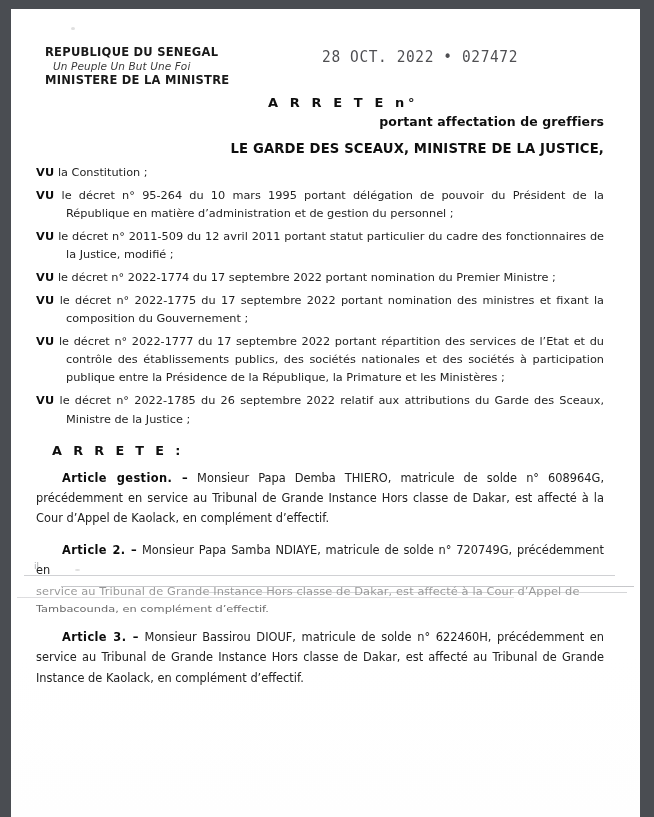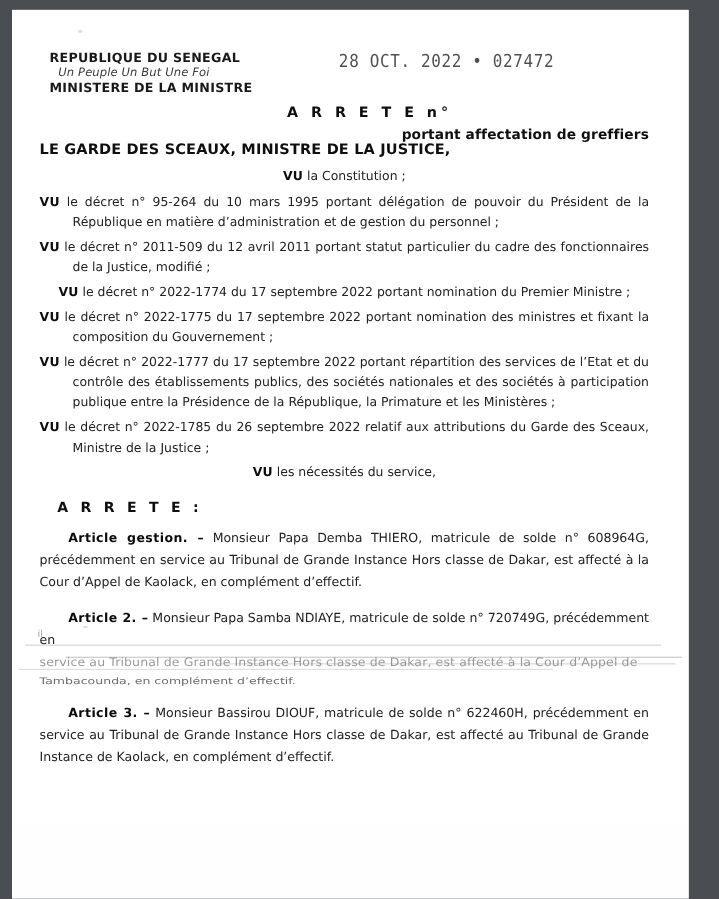--- a/index.html
+++ b/index.html
@@ -15,21 +15,21 @@
     font-family: "DejaVu Sans", sans-serif;
   }
 
   
   .scan-frame {
     position: relative;
     width: 654px;
     height: 817px;
     background: #4a4d52;
     box-sizing: border-box;
-    padding: 9px 28px 0px 11px;
+    padding: 9px 14px 0px 11px;
   }
 
   .page {
     position: relative;
     width: 100%;
     height: 100%;
     background: #ffffff;
     background-image:
       linear-gradient(180deg, #fdfdfd 0%, #ffffff 18%, #fefefe 60%, #fcfcfc 100%);
     box-sizing: border-box;
@@ -90,24 +90,25 @@
   .title-sub {
     text-align: right;
     font-weight: bold;
     font-size: 12.5px;
     color: #111;
     margin-top: 4px;
     padding-left: 46px;
     letter-spacing: 0.1px;
   }
   .title-authority {
-    text-align: left;
+    text-align: right;
     font-weight: bold;
     font-size: 13.2px;
     color: #111;
+    margin-top: 12px;
     letter-spacing: 0.15px;
   }
 
   
   .vu-list {
     margin-top: 8px;
   }
   .vu-item {
     font-size: 11.3px;
     color: #242424;
@@ -117,21 +118,21 @@
     text-justify: inter-word;
     padding-left: 30px;
     text-indent: -30px;
   }
   .vu-item .vu-tag {
     font-weight: bold;
     color: #0f0f0f;
     letter-spacing: 0.2px;
   }
   .vu-item.single {
-    text-align: center;
+    text-align: left;
   }
 
   
   .arrete-kw {
     font-weight: bold;
     font-size: 12.8px;
     letter-spacing: 3.4px;
     color: #111;
     margin-top: 14px;
     margin-bottom: 10px;
@@ -258,24 +259,20 @@
         <span class="vu-tag">VU</span>
         <span>le décret n° 2022-1775 du 17 septembre 2022 portant nomination des ministres et fixant la composition du Gouvernement ;</span>
       </div>
       <div class="vu-item">
         <span class="vu-tag">VU</span>
         <span>le décret n° 2022-1777 du 17 septembre 2022 portant répartition des services de l’Etat et du contrôle des établissements publics, des sociétés nationales et des sociétés à participation publique entre la Présidence de la République, la Primature et les Ministères ;</span>
       </div>
       <div class="vu-item">
         <span class="vu-tag">VU</span>
         <span>le décret n° 2022-1785 du 26 septembre 2022 relatif aux attributions du Garde des Sceaux, Ministre de la Justice ;</span>
-      </div>
-      <div class="vu-item single">
-        <span class="vu-tag">VU</span>
-        <span>les nécessités du service,</span>
       </div>
     </div>
 
     <div class="arrete-kw">A R R E T E :</div>
 
     <div class="article">
       <span class="indent"></span><span class="art-label">Article gestion. –</span>
       <span>Monsieur Papa Demba THIERO, matricule de solde n° 608964G, précédemment en service au Tribunal de Grande Instance Hors classe de Dakar, est affecté à la Cour d’Appel de Kaolack, en complément d’effectif.</span>
     </div>
 

